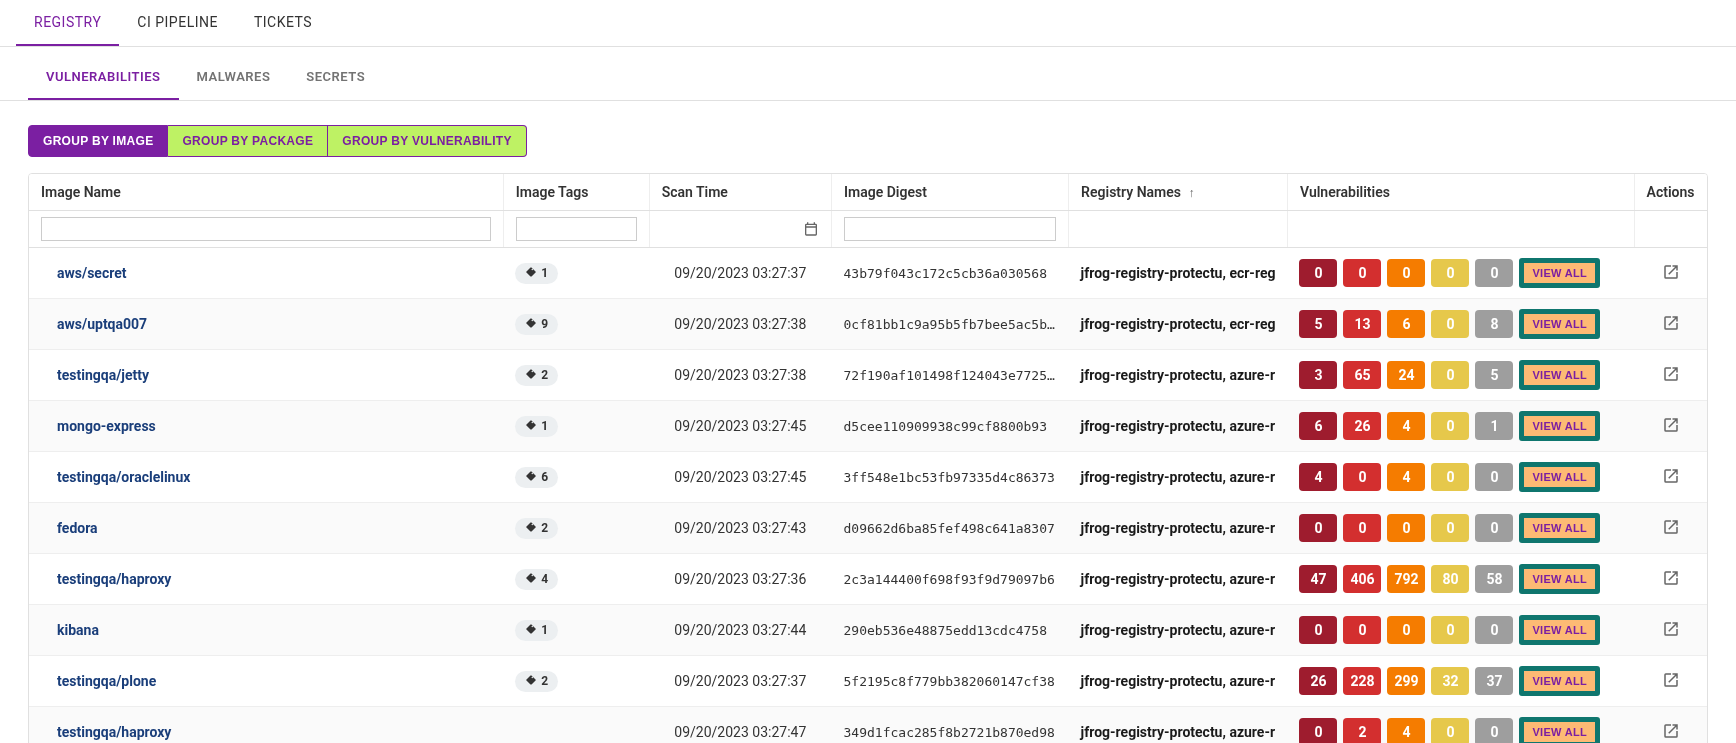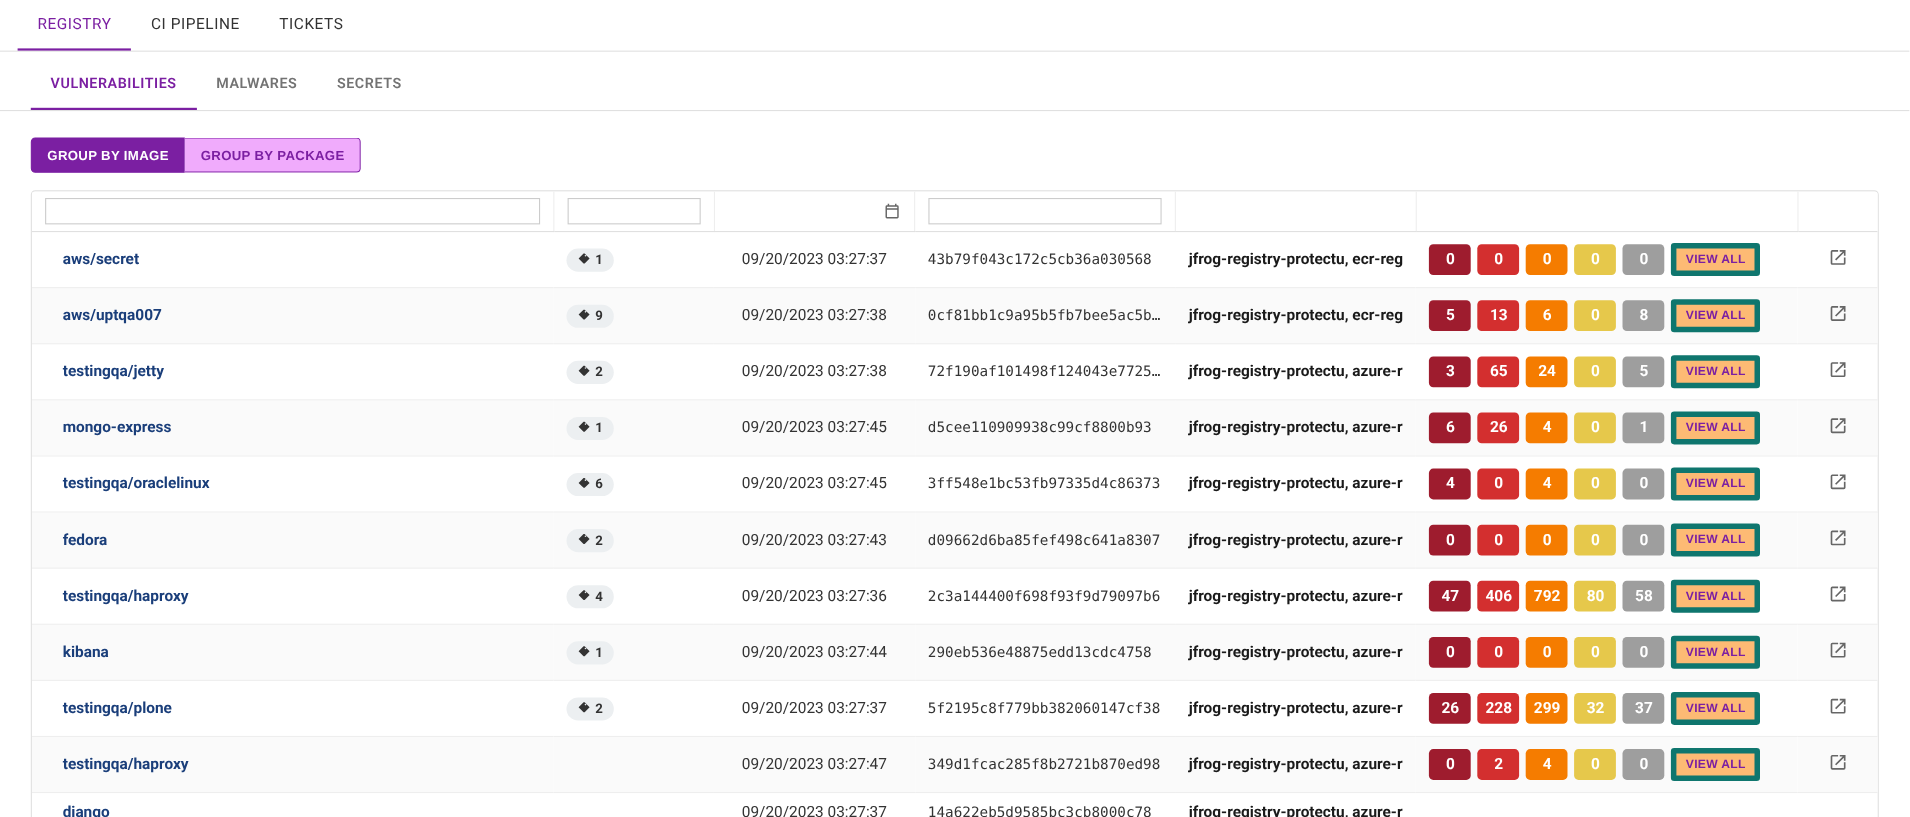--- a/index.html
+++ b/index.html
@@ -7,21 +7,21 @@
 
 .tabs-primary { display: flex; border-bottom: 1px solid #e0e0e0; padding: 0 16px; }
 .tabs-primary .tab { padding: 14px 18px; font-weight: 400; font-size: 14px; letter-spacing: 0.5px; cursor: pointer; color: #333; border-bottom: 2px solid transparent; text-align: center; }
 .tabs-primary .tab.active { color: #7b1fa2; border-bottom-color: #7b1fa2; }
 
 .tabs-secondary { display: flex; border-bottom: 1px solid #e0e0e0; padding: 0 28px; margin-top: 8px; }
 .tabs-secondary .tab { padding: 14px 18px; font-weight: 600; font-size: 13px; letter-spacing: 0.5px; cursor: pointer; color: #737373; border-bottom: 2px solid transparent; }
 .tabs-secondary .tab.active { color: #7b1fa2; border-bottom-color: #7b1fa2; }
 
 .group-btns { display: flex; margin: 24px 28px 16px; }
-.group-btn { padding: 8px 14px; font-size: 12px; font-weight: 600; letter-spacing: 0.3px; border: 1px solid #7b1fa2; background: #f0abfc; color: #7b1fa2; cursor: pointer; }
+.group-btn { padding: 8px 14px; font-size: 12px; font-weight: 600; letter-spacing: 0.3px; border: 1px solid #7b1fa2; background: #bef264; color: #7b1fa2; cursor: pointer; }
 .group-btn:first-child { border-radius: 4px 0 0 4px; }
 .group-btn:last-child { border-radius: 0 4px 4px 0; }
 .group-btn + .group-btn { border-left: none; }
 .group-btn.active { background: #7b1fa2; color: #fff; }
 
 .table-wrap { margin: 0 28px; border: 1px solid #e0e0e0; border-radius: 4px; overflow: hidden; }
 table { width: 100%; border-collapse: collapse; table-layout: fixed; }
 thead tr:first-child th { text-align: left; padding: 10px 12px; font-weight: 600; font-size: 14px; border-bottom: 1px solid #e0e0e0; color: #333; background: #fff; }
 thead tr.filter-row th { padding: 6px 12px; border-bottom: 1px solid #e0e0e0; background: #fff; }
 thead th { border-right: 1px solid #eee; }
@@ -72,34 +72,47 @@
     <div class="tab">TICKETS</div>
   </div>
 <div class="tabs-secondary" id="tabs-secondary">
     <div class="tab active">VULNERABILITIES</div>
     <div class="tab">MALWARES</div>
     <div class="tab">SECRETS</div>
   </div>
 <div class="group-btns" id="group-btns">
     <button class="group-btn active">GROUP BY IMAGE</button>
     <button class="group-btn">GROUP BY PACKAGE</button>
+    <button class="group-btn">GROUP BY VULNERABILITY</button>
   </div>
 
 <div class="table-wrap">
 <table>
   <colgroup>
     <col class="col-imgname">
         <col class="col-tags">
         <col class="col-time">
     <col class="col-digest">
         <col class="col-reg">
         <col class="col-vuln">
         <col class="col-actions">
   </colgroup>
   <thead>
+    <tr>
+      <th>Image Name</th>
+      <th>Image Tags</th>
+      <th>Scan Time</th>
+      <th>Image Digest</th>
+      <th>
+        <span>Registry Names</span>
+        <span class="sort-arrow">↑</span>
+      </th>
+      <th>Vulnerabilities</th>
+      <th>Actions</th>
+    </tr>
     <tr class="filter-row">
       <th><input class="filter-input" style=""></th>
       <th><input class="filter-input" style=""></th>
       <th>
         <div class="date-box">
           <svg viewBox="0 0 24 24">
                 <path d="M19 4h-1V2h-2v2H8V2H6v2H5a2 2 0 0 0-2 2v14a2 2 0 0 0 2 2h14a2 2 0 0 0 2-2V6a2 2 0 0 0-2-2zm0 16H5V10h14v10zm0-12H5V6h14v2z"></path>
               </svg>
         </div>
       </th>

